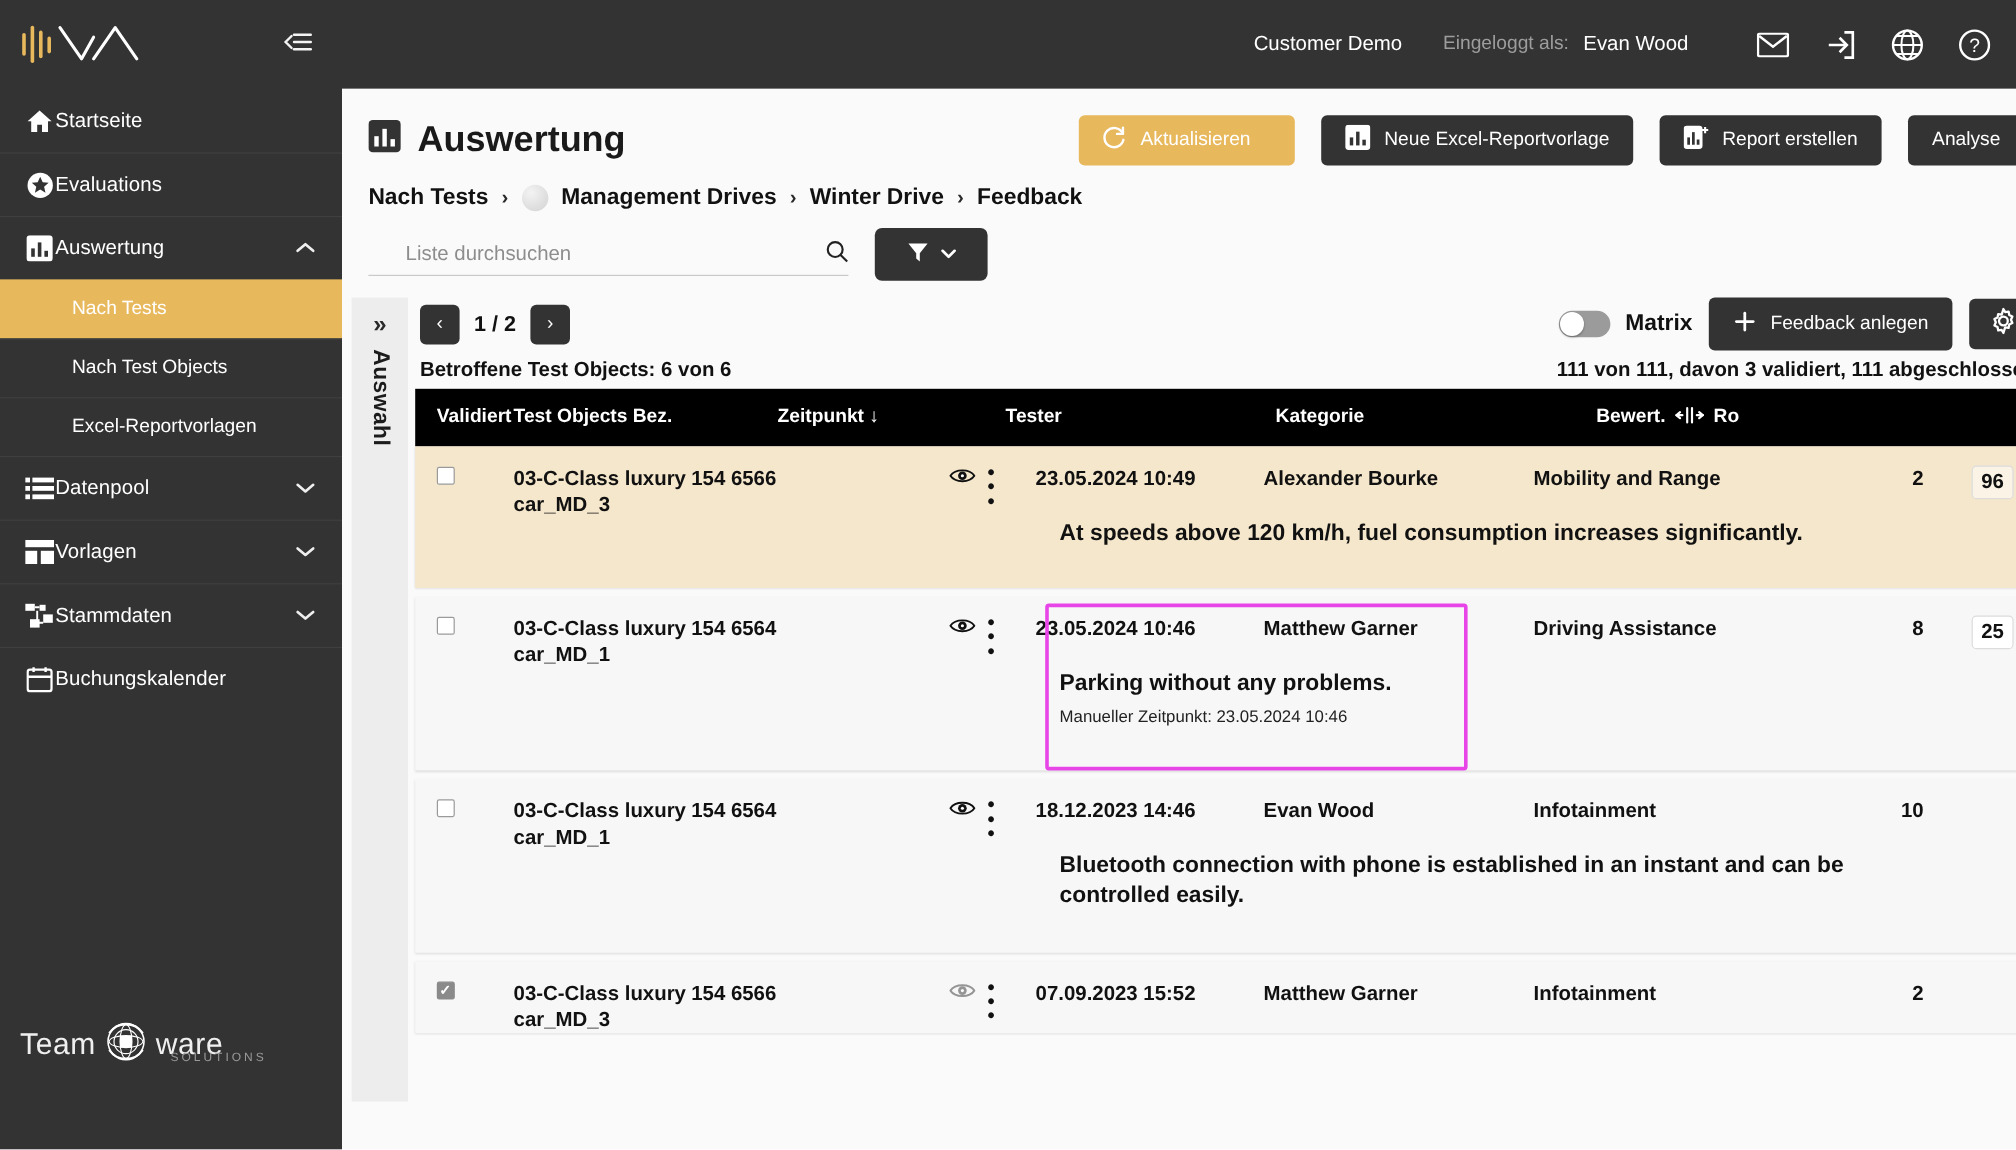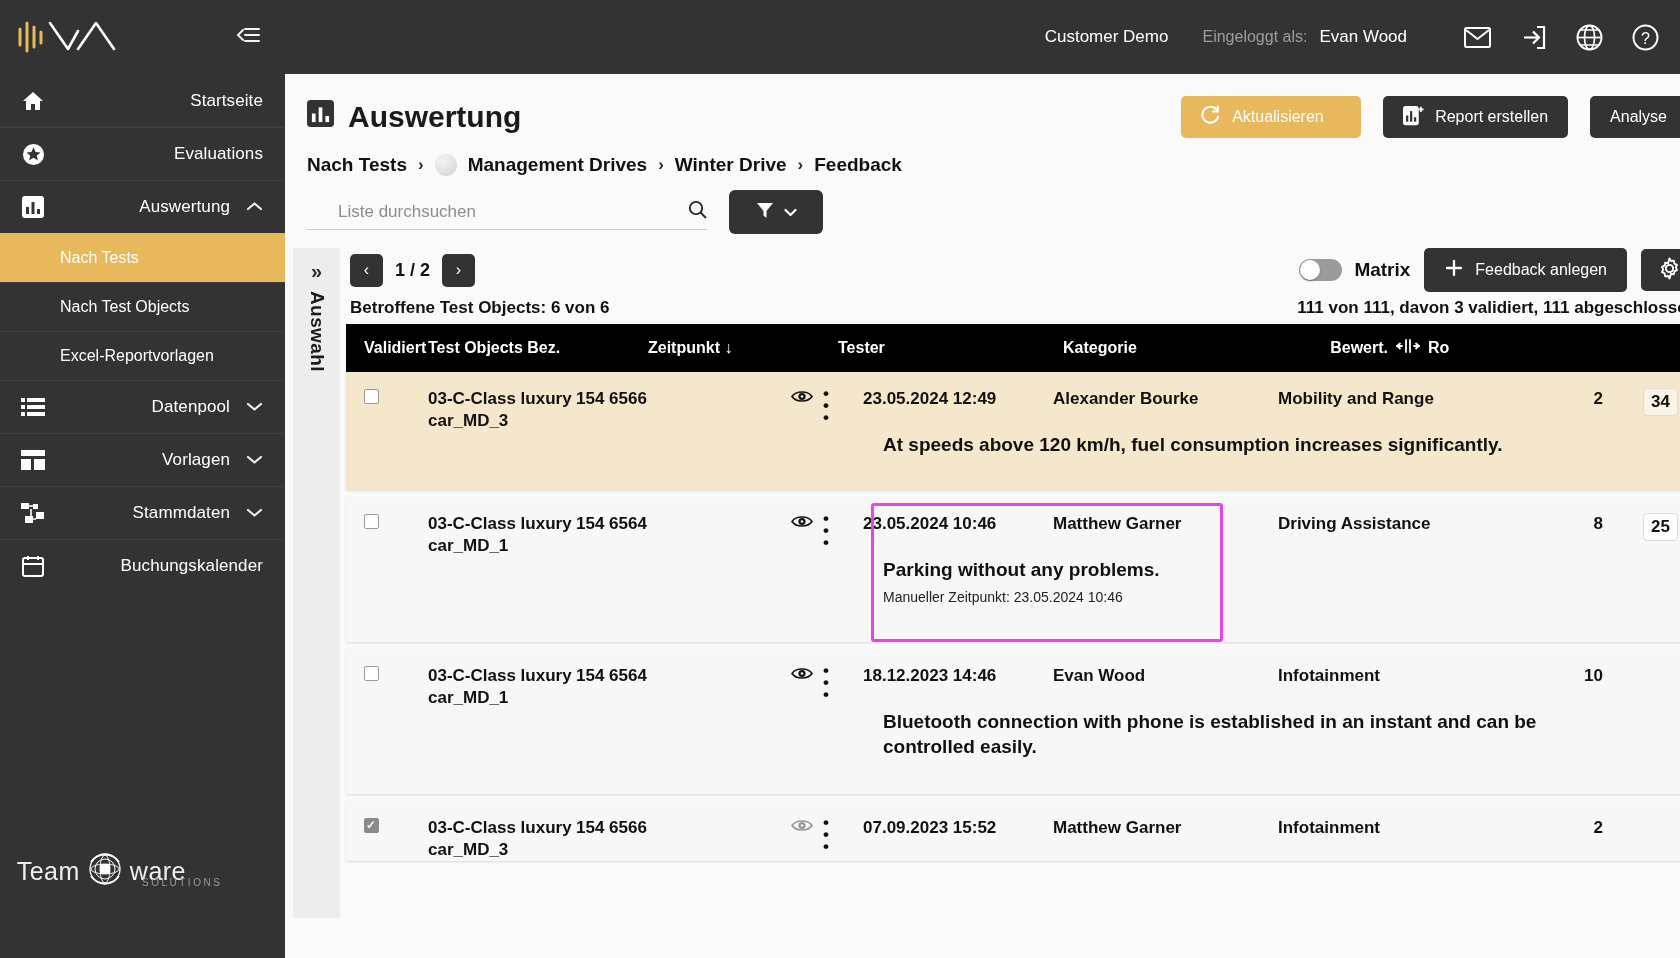--- a/index.html
+++ b/index.html
@@ -18,24 +18,24 @@
   }
   .sidebar-top {
     height: 74px; display: flex; align-items: center;
     justify-content: space-between; padding: 0 24px 0 16px;
   }
   .logo-wave { display:flex; align-items:center; }
   .collapse-btn { cursor: pointer; opacity: .95; }
 
   .nav-list { display: flex; flex-direction: column; }
   .nav-item {
-    display: flex; align-items: center; gap: 16px;
+    display: flex; align-items: center; gap: 0;
     height: 53px; padding: 0 22px 0 20px;
     border-top: 1px solid #3f3f3f;
-    font-size: 17px; cursor: pointer; color: #fff; text-align: right;
+    font-size: 17px; cursor: pointer; color: #fff;
   }
   .nav-item .nav-ico { width: 26px; display:flex; justify-content:center; align-items:center; flex:0 0 26px;}
   .nav-item .nav-label { flex: 1; letter-spacing: .1px; }
   .nav-item .chev { opacity: .92; }
   .nav-sub {
     height: 49px; display: flex; align-items: center;
     padding-left: 60px; font-size: 16px; cursor: pointer;
     border-top: 1px solid #3f3f3f; color: #fff;
   }
   .nav-sub.active { background: #e8b košt; }
@@ -432,20 +432,31 @@
         <button class="btn btn-amber" style="width:180px;">
           <span>
             <svg width="20" height="20" viewBox="0 0 20 20">
                 <path d="M16.5 6 A8 8 0 1 0 17.2 11.5" fill="none" stroke="#fff" stroke-width="2" stroke-linecap="round"></path>
                 <polyline points="16.8,1.5 16.8,6.6 11.8,6.6" fill="none" stroke="#fff" stroke-width="2" stroke-linecap="round" stroke-linejoin="round"></polyline>
               </svg>
           </span>
           <span>Aktualisieren</span>
         </button>
 
+        <button class="btn btn-dark" style="margin-left:8px;">
+          <span>
+            <svg width="21" height="21" viewBox="0 0 22 22">
+                <rect x="0" y="0" width="22" height="22" rx="3" fill="#fff"></rect>
+                <rect x="4" y="11" width="3" height="7" fill="#333"></rect>
+                <rect x="9.5" y="6" width="3" height="12" fill="#333"></rect>
+                <rect x="15" y="13" width="3" height="5" fill="#333"></rect>
+              </svg>
+          </span>
+          <span>Neue Excel-Reportvorlage</span>
+        </button>
 
         <button class="btn btn-dark" style="margin-left:8px;">
           <span>
             <svg width="21" height="21" viewBox="0 0 24 22">
               <rect x="0" y="0" width="18" height="22" rx="3" fill="#fff"></rect>
               <rect x="3.5" y="11" width="2.6" height="7" fill="#333"></rect>
                 <rect x="8" y="6" width="2.6" height="12" fill="#333"></rect>
                 <rect x="12.5" y="13" width="2.6" height="5" fill="#333"></rect>
               <g stroke="#fff" stroke-width="2">
                   <line x1="20.5" y1="1" x2="20.5" y2="7"></line>
@@ -587,26 +598,26 @@
                           <circle cx="11" cy="7.5" r="3.6" fill="#111"></circle>
                           <circle cx="11" cy="7.5" r="1.3" fill="#fff"></circle>
                         </svg>
                     </span>
                     <span class="kebab">
                         <span>•</span>
                         <span>•</span>
                         <span>•</span>
                       </span>
                   </div>
-                  <div class="c-time cell">23.05.2024 12:49</div>
+                  <div class="c-time cell">23.05.2024 10:49</div>
                   <div class="c-tester cell">Alexander Bourke</div>
                   <div class="c-kat cell">Mobility and Range</div>
                   <div class="c-bew cell">2</div>
                   <div class="c-resz cell"></div>
-                  <div class="c-ro cell"><span class="score-pill">34</span></div>
+                  <div class="c-ro cell"><span class="score-pill">96</span></div>
                 </div>
                 <div class="comment">At speeds above 120 km/h, fuel consumption increases significantly.</div>
               </div>
             </div>
 
             <div class="tr row-h2">
               <div class="row-body">
                 <div class="row-inner">
                   <div class="c-val cell">
                     <span class="chkbox"></span>

